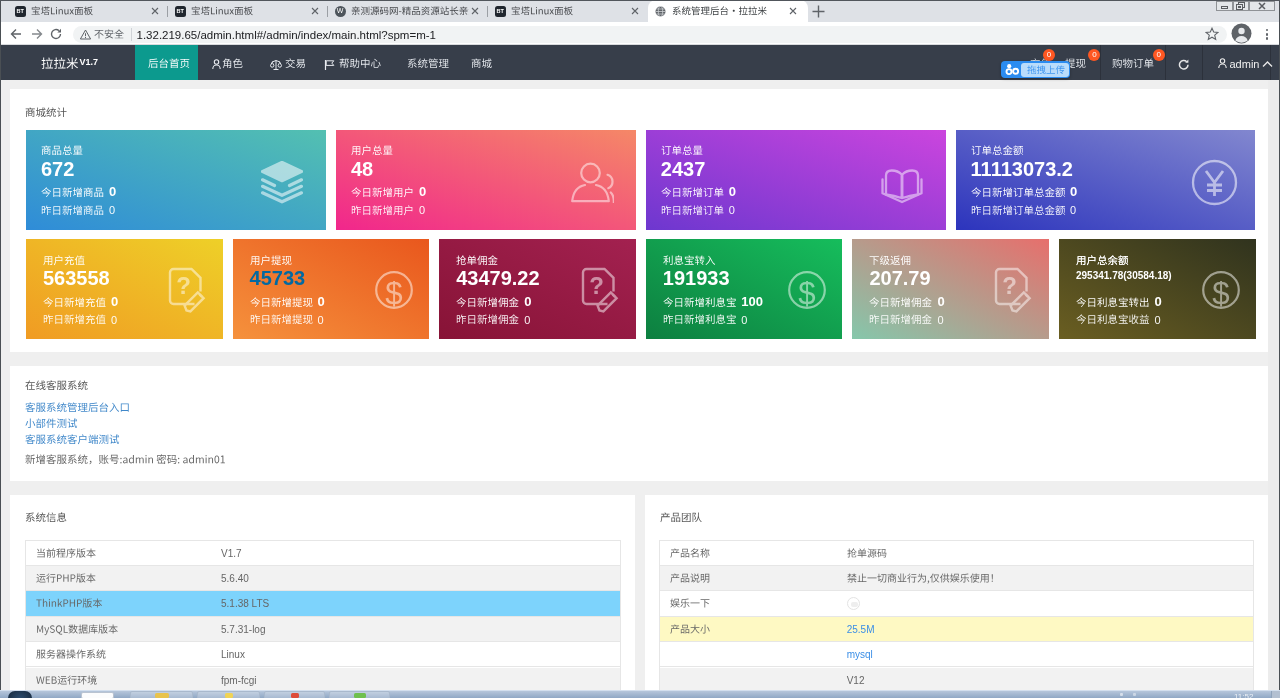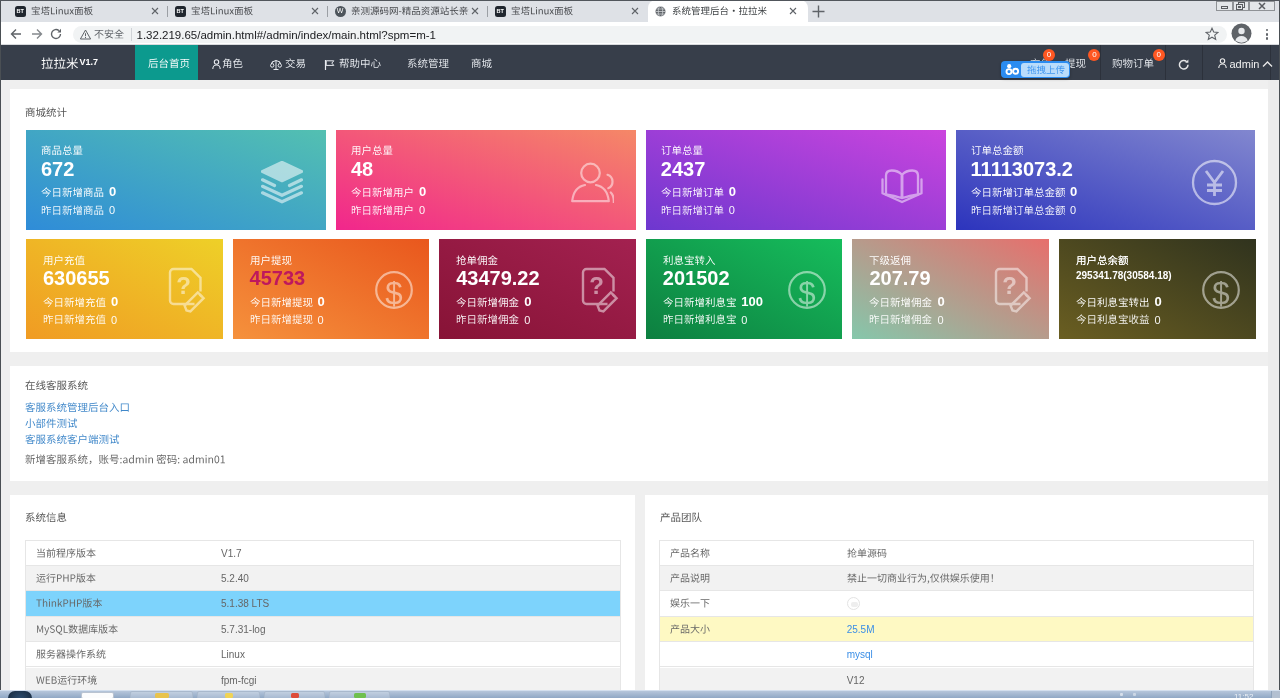--- a/index.html
+++ b/index.html
@@ -412,21 +412,21 @@
       <path d="M15,12L23.5,23.5L32,12M23.5,23.5V37M16,26H31M16,31.5H31" stroke-width="2.8"></path>
     </g>
   </svg>
 <div style="position:absolute;left:26.0px;top:239.3px;width:196.6px;height:100.0px;background:linear-gradient(to top right,#f09b23,#eed028);color:#fff;overflow:hidden"></div>
 <svg class="zh" style="width:42.0px;height:11.6px;position:absolute;left:43.0px;top:254.8px;color:#fff;" viewBox="0 -880 4000 1100" preserveAspectRatio="xMinYMin meet">
     <use href="#g64" xlink:href="#g64" x="0"></use>
     <use href="#g65" xlink:href="#g65" x="1000"></use>
     <use href="#g44" xlink:href="#g44" x="2000"></use>
     <use href="#g45" xlink:href="#g45" x="3000"></use>
   </svg>
-<div style="position:absolute;left:43.0px;top:268.3px;font-size:20.0px;font-weight:bold;color:#fff;line-height:1.05;white-space:nowrap">630655</div>
+<div style="position:absolute;left:43.0px;top:268.3px;font-size:20.0px;font-weight:bold;color:#fff;line-height:1.05;white-space:nowrap">563558</div>
 <svg class="zh" style="width:63.0px;height:11.6px;position:absolute;left:43.0px;top:296.8px;color:#fff;" viewBox="0 -880 6000 1100" preserveAspectRatio="xMinYMin meet">
     <use href="#g59" xlink:href="#g59" x="0"></use>
     <use href="#g60" xlink:href="#g60" x="1000"></use>
     <use href="#g61" xlink:href="#g61" x="2000"></use>
     <use href="#g62" xlink:href="#g62" x="3000"></use>
     <use href="#g44" xlink:href="#g44" x="4000"></use>
     <use href="#g45" xlink:href="#g45" x="5000"></use>
   </svg>
 <div style="position:absolute;left:111.0px;top:294.8px;font-size:13px;font-weight:bold;color:#fff;line-height:13px">0</div>
 <svg class="zh" style="width:63.0px;height:11.6px;position:absolute;left:43.0px;top:314.3px;color:#fff;opacity:.95" viewBox="0 -880 6000 1100" preserveAspectRatio="xMinYMin meet">
@@ -446,21 +446,21 @@
     </g>
     <text x="17.5" y="28" fill="#fff" opacity="0.5" font-size="24" font-weight="bold" font-family="Liberation Sans" text-anchor="middle">?</text>
   </svg>
 <div style="position:absolute;left:232.6px;top:239.3px;width:196.6px;height:100.0px;background:linear-gradient(to top right,#f5913c,#e9571d);color:#fff;overflow:hidden"></div>
 <svg class="zh" style="width:42.0px;height:11.6px;position:absolute;left:249.6px;top:254.8px;color:#fff;" viewBox="0 -880 4000 1100" preserveAspectRatio="xMinYMin meet">
     <use href="#g64" xlink:href="#g64" x="0"></use>
     <use href="#g65" xlink:href="#g65" x="1000"></use>
     <use href="#g46" xlink:href="#g46" x="2000"></use>
     <use href="#g47" xlink:href="#g47" x="3000"></use>
   </svg>
-<div style="position:absolute;left:249.6px;top:268.3px;font-size:20.0px;font-weight:bold;color:#be185d;line-height:1.05;white-space:nowrap">45733</div>
+<div style="position:absolute;left:249.6px;top:268.3px;font-size:20.0px;font-weight:bold;color:#0369a1;line-height:1.05;white-space:nowrap">45733</div>
 <svg class="zh" style="width:63.0px;height:11.6px;position:absolute;left:249.6px;top:296.8px;color:#fff;" viewBox="0 -880 6000 1100" preserveAspectRatio="xMinYMin meet">
     <use href="#g59" xlink:href="#g59" x="0"></use>
     <use href="#g60" xlink:href="#g60" x="1000"></use>
     <use href="#g61" xlink:href="#g61" x="2000"></use>
     <use href="#g62" xlink:href="#g62" x="3000"></use>
     <use href="#g46" xlink:href="#g46" x="4000"></use>
     <use href="#g47" xlink:href="#g47" x="5000"></use>
   </svg>
 <div style="position:absolute;left:317.6px;top:294.8px;font-size:13px;font-weight:bold;color:#fff;line-height:13px">0</div>
 <svg class="zh" style="width:63.0px;height:11.6px;position:absolute;left:249.6px;top:314.3px;color:#fff;opacity:.95" viewBox="0 -880 6000 1100" preserveAspectRatio="xMinYMin meet">
@@ -513,21 +513,21 @@
     <text x="17.5" y="28" fill="#fff" opacity="0.5" font-size="24" font-weight="bold" font-family="Liberation Sans" text-anchor="middle">?</text>
   </svg>
 <div style="position:absolute;left:645.8px;top:239.3px;width:196.6px;height:100.0px;background:linear-gradient(to top right,#0d7f40,#16bd5c);color:#fff;overflow:hidden"></div>
 <svg class="zh" style="width:52.5px;height:11.6px;position:absolute;left:662.8px;top:254.8px;color:#fff;" viewBox="0 -880 5000 1100" preserveAspectRatio="xMinYMin meet">
     <use href="#g70" xlink:href="#g70" x="0"></use>
     <use href="#g71" xlink:href="#g71" x="1000"></use>
     <use href="#g0" xlink:href="#g0" x="2000"></use>
     <use href="#g72" xlink:href="#g72" x="3000"></use>
     <use href="#g73" xlink:href="#g73" x="4000"></use>
   </svg>
-<div style="position:absolute;left:662.8px;top:268.3px;font-size:20.0px;font-weight:bold;color:#fff;line-height:1.05;white-space:nowrap">201502</div>
+<div style="position:absolute;left:662.8px;top:268.3px;font-size:20.0px;font-weight:bold;color:#fff;line-height:1.05;white-space:nowrap">191933</div>
 <svg class="zh" style="width:73.5px;height:11.6px;position:absolute;left:662.8px;top:296.8px;color:#fff;" viewBox="0 -880 7000 1100" preserveAspectRatio="xMinYMin meet">
     <use href="#g59" xlink:href="#g59" x="0"></use>
     <use href="#g60" xlink:href="#g60" x="1000"></use>
     <use href="#g61" xlink:href="#g61" x="2000"></use>
     <use href="#g62" xlink:href="#g62" x="3000"></use>
     <use href="#g70" xlink:href="#g70" x="4000"></use>
     <use href="#g71" xlink:href="#g71" x="5000"></use>
     <use href="#g0" xlink:href="#g0" x="6000"></use>
   </svg>
 <div style="position:absolute;left:741.3px;top:294.8px;font-size:13px;font-weight:bold;color:#fff;line-height:13px">100</div>
@@ -711,21 +711,21 @@
     <div style="position:absolute;left:0.0px;top:25.4px;width:593.7px;height:25.4px;background:#f2f2f2;border-bottom:1px solid #e6e6e6">
       <svg class="zh" style="width:59.9px;height:11.0px;position:absolute;left:10.0px;top:7.2px;color:#666;" viewBox="0 -880 5994 1100" preserveAspectRatio="xMinYMin meet">
         <use href="#g109" xlink:href="#g109" x="0"></use>
         <use href="#g110" xlink:href="#g110" x="1000"></use>
         <use href="#g111" xlink:href="#g111" x="2000"></use>
         <use href="#g112" xlink:href="#g112" x="2633"></use>
         <use href="#g111" xlink:href="#g111" x="3361"></use>
         <use href="#g107" xlink:href="#g107" x="3994"></use>
         <use href="#g108" xlink:href="#g108" x="4994"></use>
       </svg>
-      <div style="position:absolute;left:195.0px;top:7.2px;font-size:10.0px;color:#666;font-weight:normal;white-space:nowrap;line-height:11.50px;">5.2.40</div>
+      <div style="position:absolute;left:195.0px;top:7.2px;font-size:10.0px;color:#666;font-weight:normal;white-space:nowrap;line-height:11.50px;">5.6.40</div>
     </div>
     <div style="position:absolute;left:0.0px;top:50.8px;width:593.7px;height:25.4px;background:#7dd3fc;border-bottom:1px solid #e6e6e6">
       <svg class="zh" style="width:66.4px;height:11.0px;position:absolute;left:10.0px;top:7.2px;color:#666;" viewBox="0 -880 6637 1100" preserveAspectRatio="xMinYMin meet">
         <use href="#g113" xlink:href="#g113" x="0"></use>
         <use href="#g114" xlink:href="#g114" x="599"></use>
         <use href="#g3" xlink:href="#g3" x="1206"></use>
         <use href="#g4" xlink:href="#g4" x="1481"></use>
         <use href="#g115" xlink:href="#g115" x="2091"></use>
         <use href="#g111" xlink:href="#g111" x="2643"></use>
         <use href="#g112" xlink:href="#g112" x="3276"></use>

